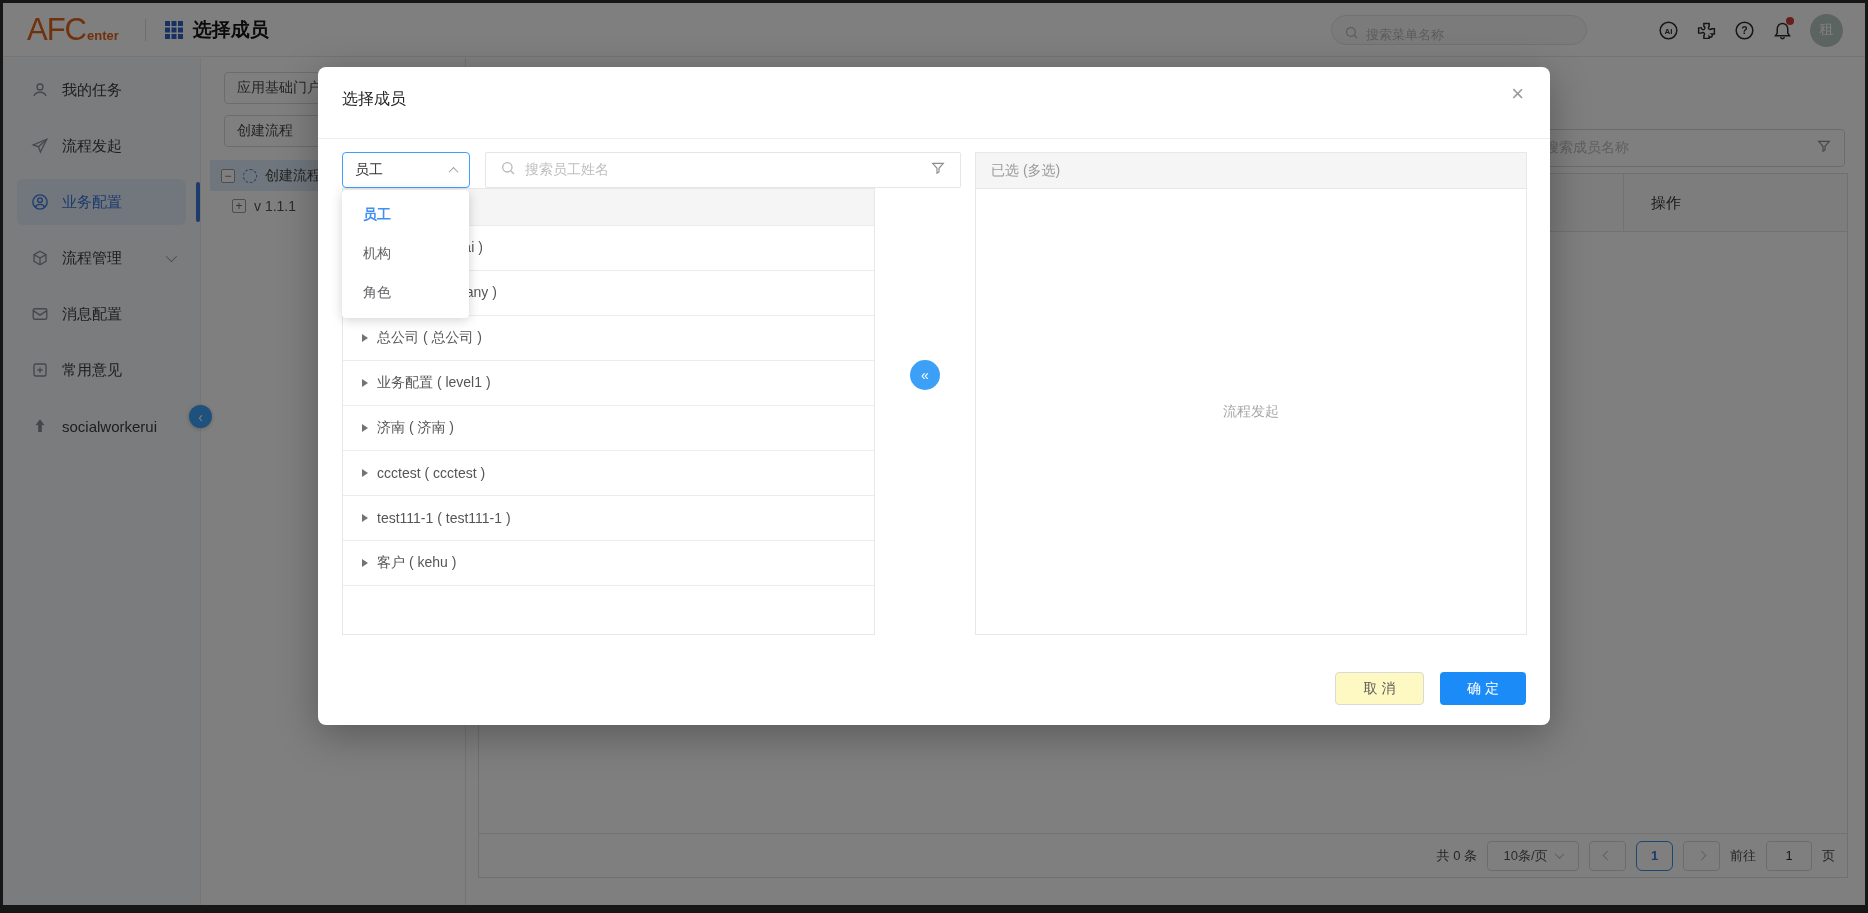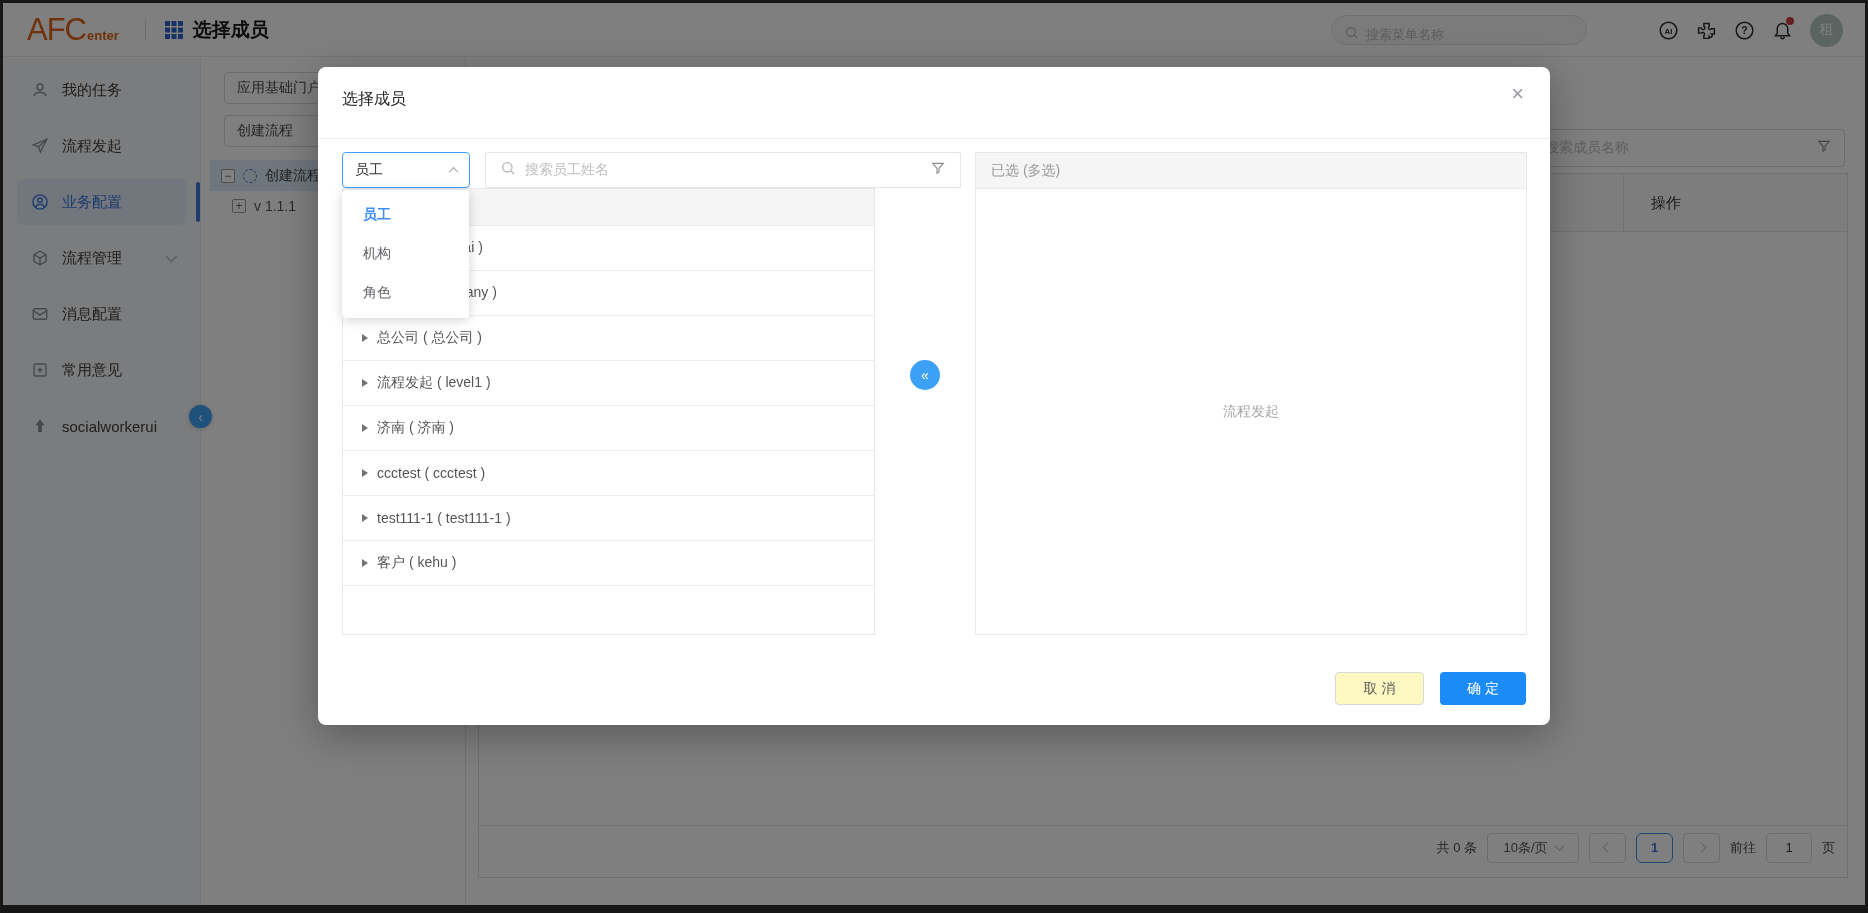--- a/index.html
+++ b/index.html
@@ -66,21 +66,21 @@
   .main { position:absolute; top:58px; left:466px; right:3px; bottom:8px; background:#fff; }
   .member-search { position:absolute; left:1066px; top:71px; width:313px; height:38px; border:1px solid #d9d9d9;
                    border-radius:4px; display:flex; align-items:center; padding:0 12px; gap:8px; color:#bfbfbf; }
   .member-search .ph { font-size:14px; flex:1; }
   .member-search .funnel { color:#8c8c8c; }
   .table-box { position:absolute; left:12px; top:115px; width:1370px; height:705px; border:1px solid #e0e0e0; }
   .table-head { position:absolute; top:0; left:0; right:0; height:58px; background:#fafafa; border-bottom:1px solid #e4e4e4; }
   .col-divider { position:absolute; left:1144px; top:0; bottom:0; width:1px; background:#e4e4e4; }
   .col-action { position:absolute; left:1172px; top:0; height:58px; display:flex; align-items:center;
                 font-size:15px; color:#333; font-weight:500; }
-  .pager { position:absolute; left:0; right:0; bottom:8px; height:44px; border-top:1px solid #e4e4e4;
+  .pager { position:absolute; left:0; right:0; bottom:0; height:44px; border-top:1px solid #e4e4e4;
            display:flex; align-items:center; justify-content:flex-end; gap:10px; padding-right:12px;
            font-size:13px; color:#4a4a4a; }
   .pgr-box { height:30px; border:1px solid #d9d9d9; border-radius:4px; background:#fff; display:flex;
              align-items:center; justify-content:center; }
   .size-select { width:92px; gap:8px; color:#565656; }
   .nav-btn { width:37px; color:#c0c4cc; }
   .chv { width:7px; height:7px; border-right:1.5px solid currentColor; border-bottom:1.5px solid currentColor; display:inline-block; }
   .chv-down { transform:rotate(45deg) translate(-1px,-1px); }
   .chv-up { transform:rotate(-135deg) translate(-1px,-1px); }
   .chv-left { transform:rotate(135deg); }
@@ -360,21 +360,21 @@
       <div class="tl-row">
         <span class="tri"></span>
         <span>分公司 ( company )</span>
       </div>
       <div class="tl-row">
         <span class="tri"></span>
         <span>总公司 ( 总公司 )</span>
       </div>
       <div class="tl-row">
         <span class="tri"></span>
-        <span>流程发起 ( level1 )</span>
+        <span>业务配置 ( level1 )</span>
       </div>
       <div class="tl-row">
         <span class="tri"></span>
         <span>济南 ( 济南 )</span>
       </div>
       <div class="tl-row">
         <span class="tri"></span>
         <span>ccctest ( ccctest )</span>
       </div>
       <div class="tl-row">

